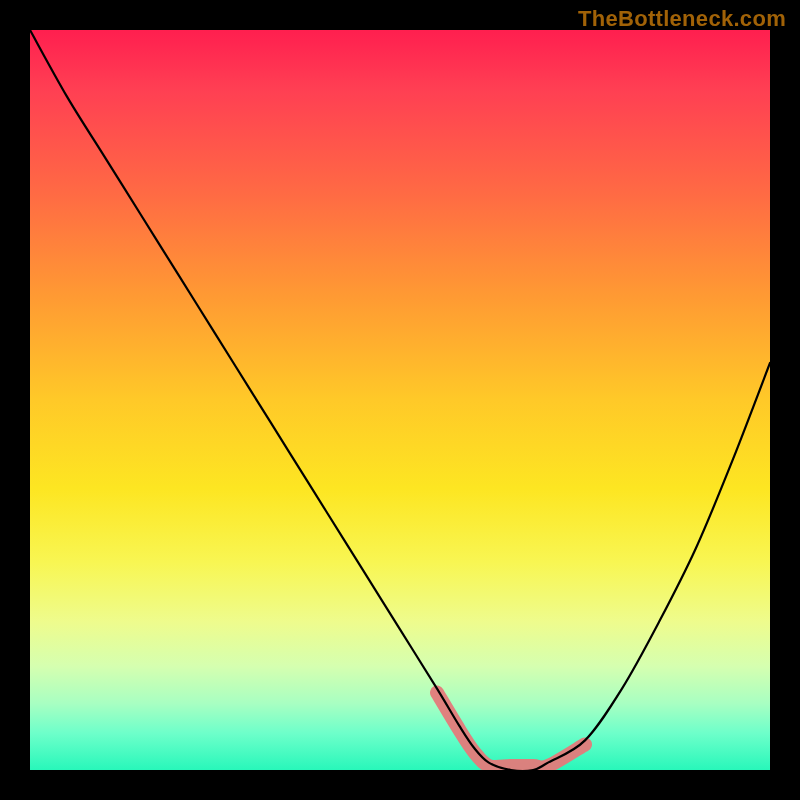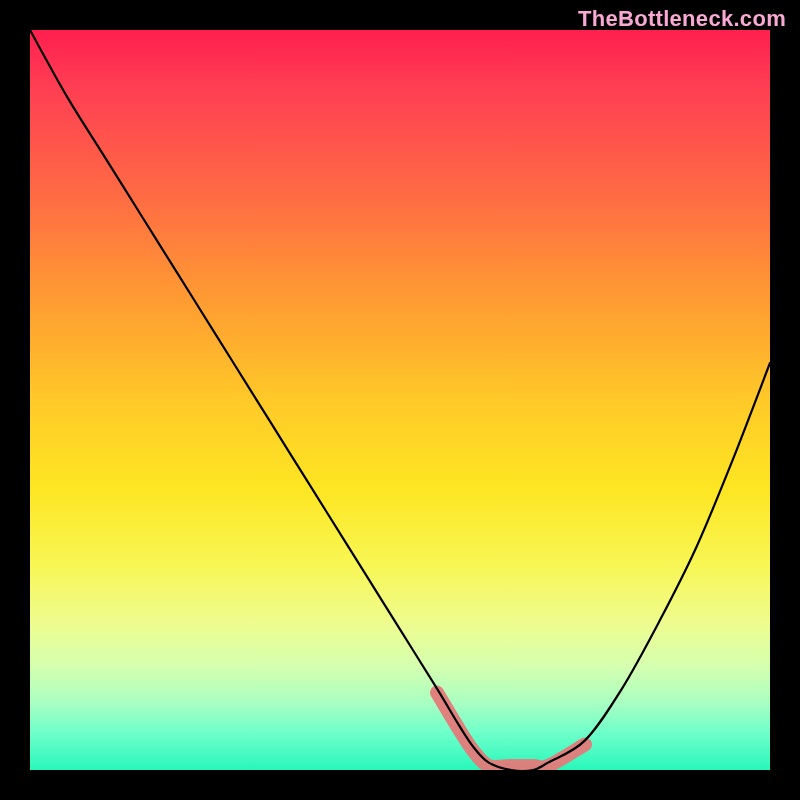--- a/index.html
+++ b/index.html
@@ -14,21 +14,21 @@
   .frame {
     position: relative;
     width: 800px;
     height: 800px;
     background: #000000;
   }
   .watermark {
     position: absolute;
     top: 6px;
     right: 14px;
-    color: #f9a8d4;
+    color: #a16207;
     font-size: 22px;
     font-weight: 600;
     letter-spacing: 0.3px;
     z-index: 30;
   }
   .plot-area {
     position: absolute;
     left: 30px;
     top: 30px;
     width: 740px;

